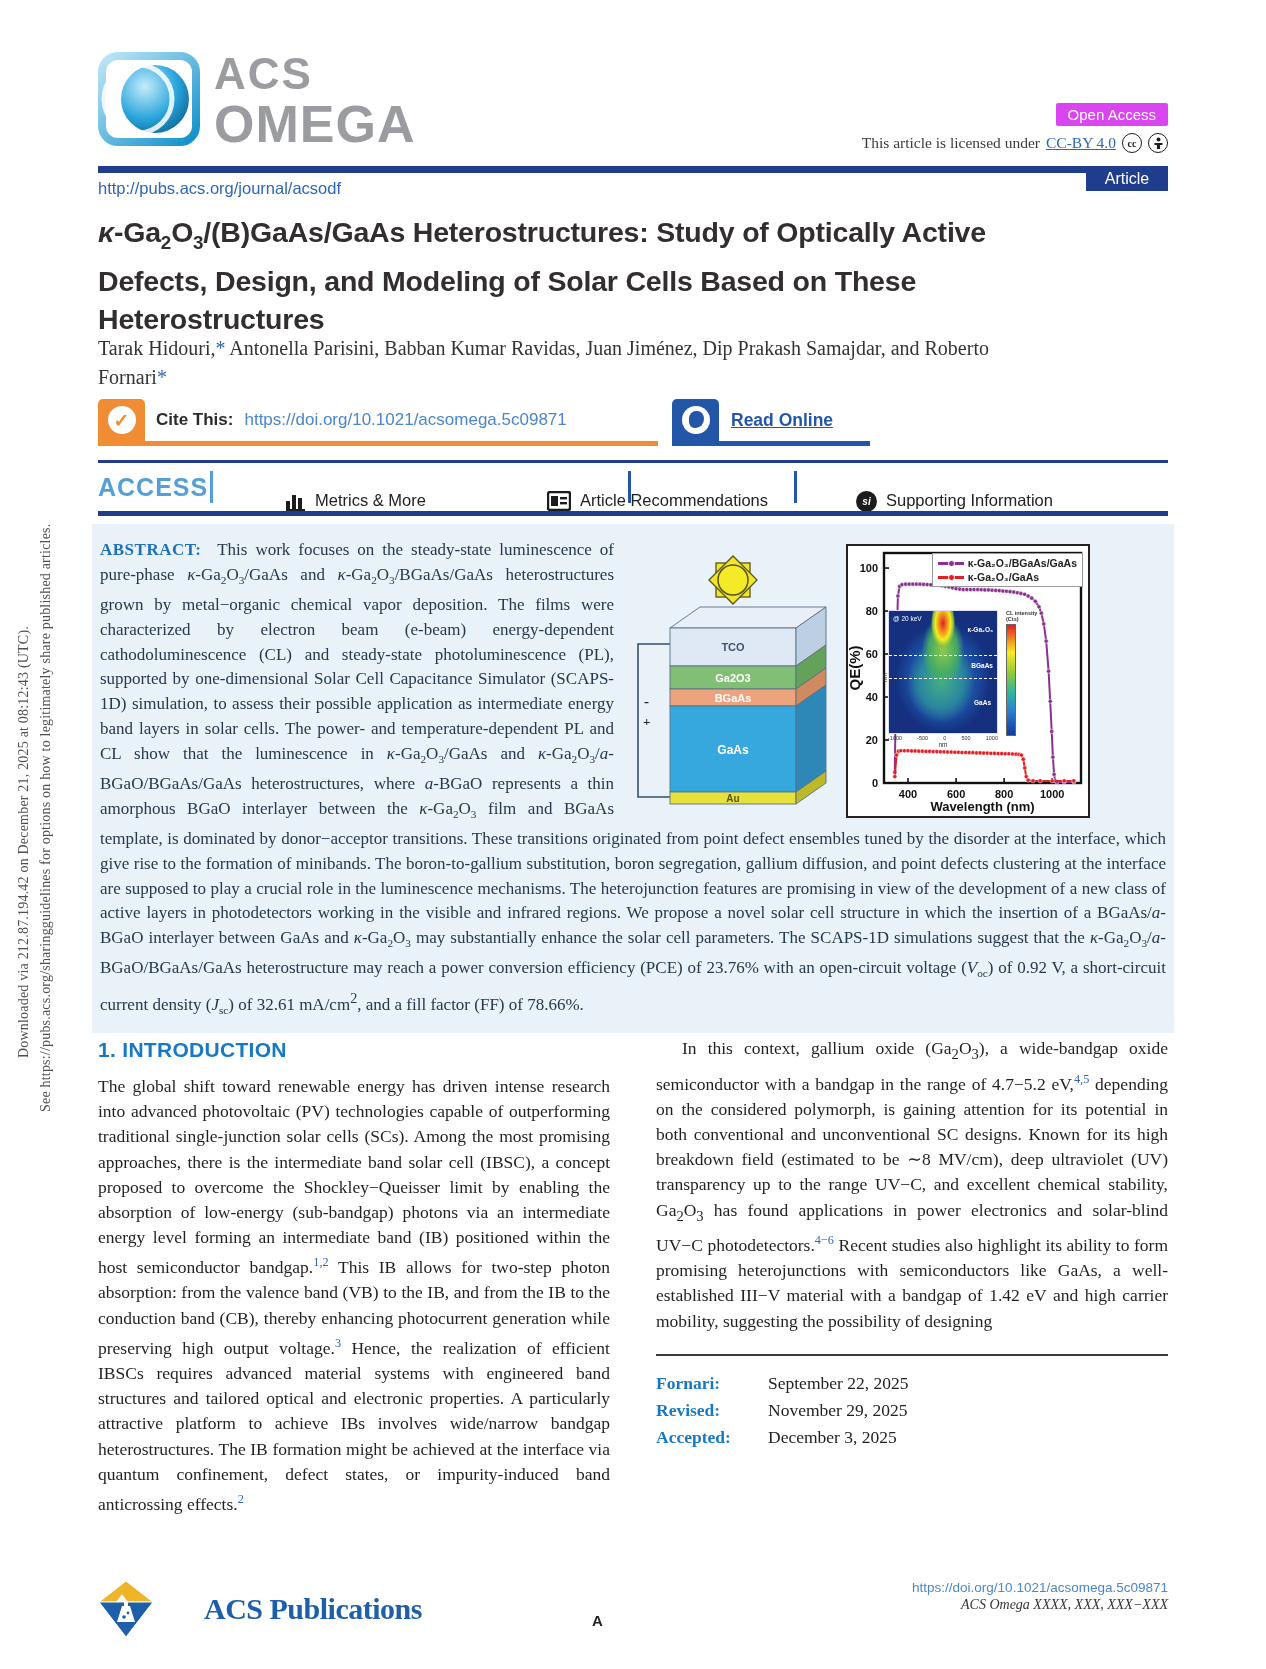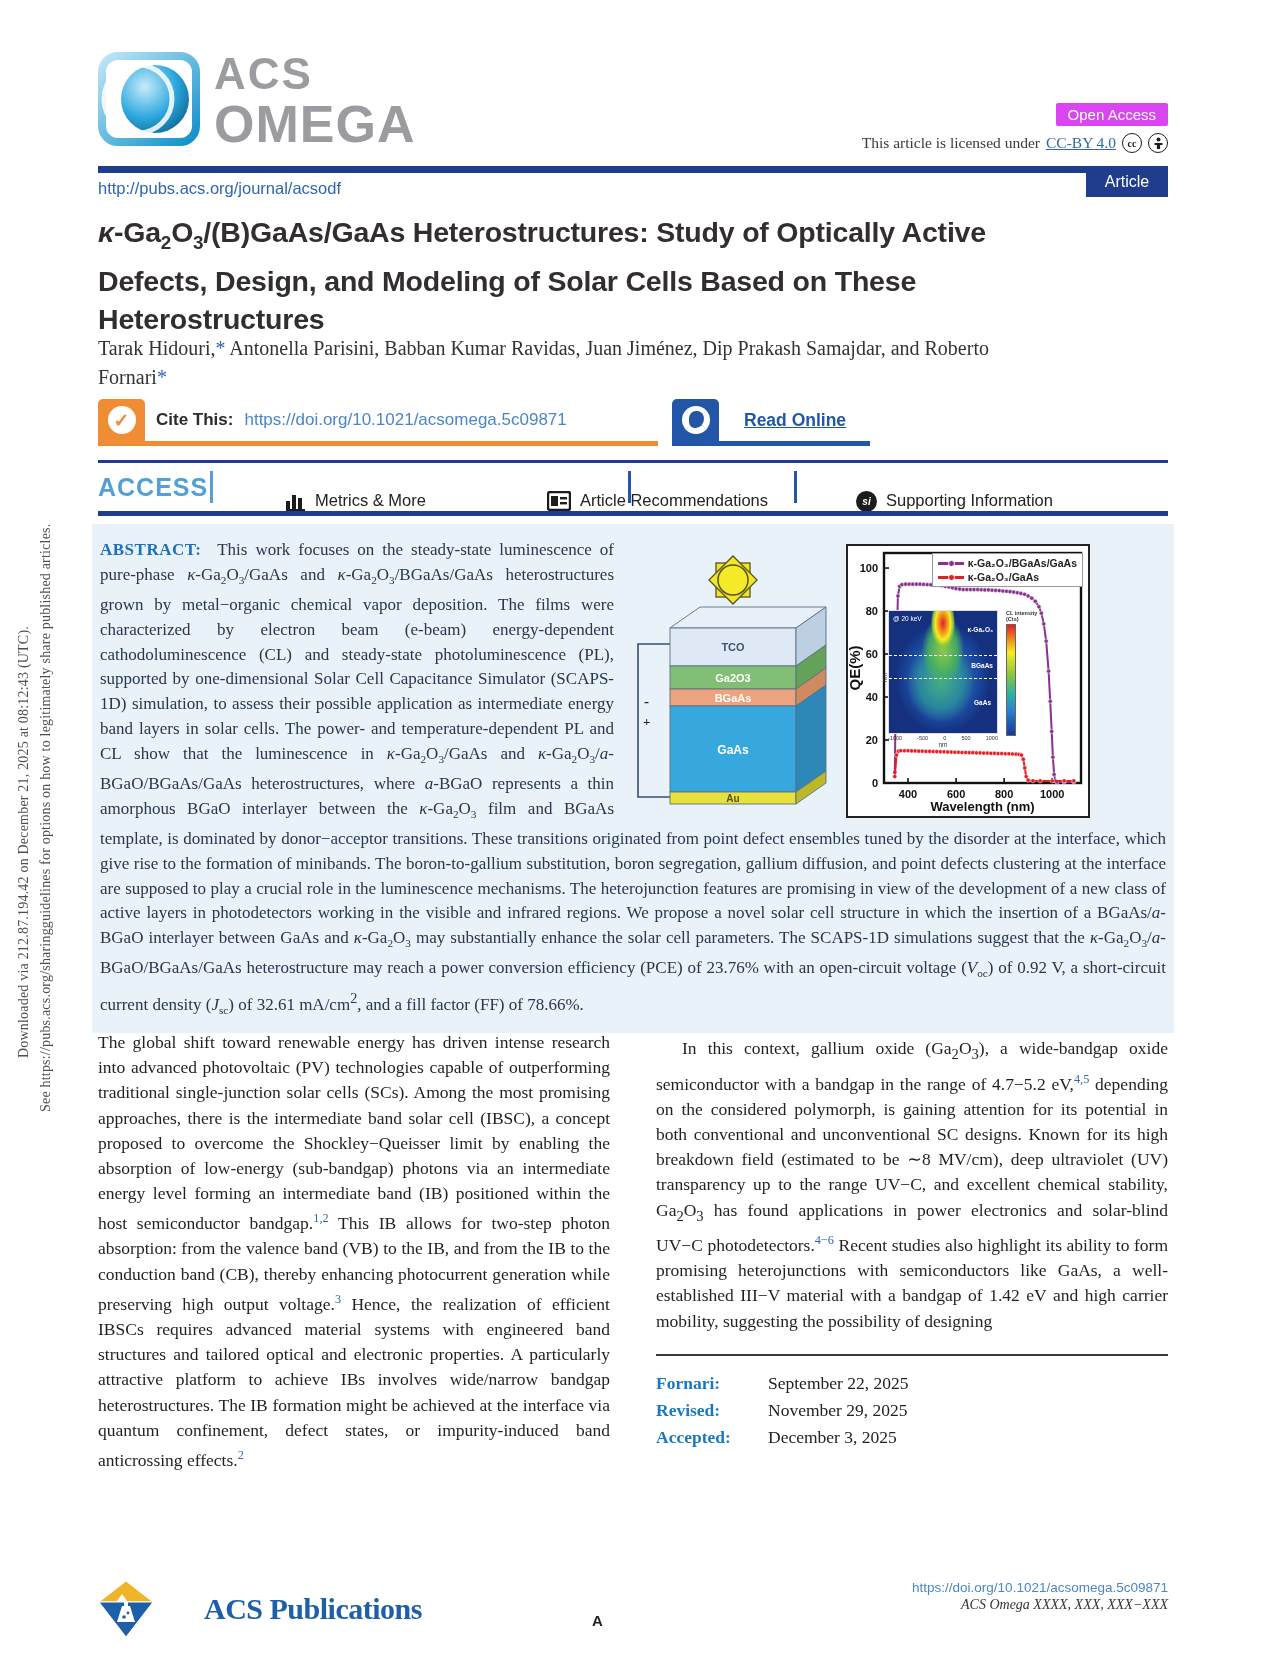--- a/index.html
+++ b/index.html
@@ -21,42 +21,42 @@
                  font-family:"Liberation Sans", sans-serif; font-size:15px; padding:3px 12px; border-radius:2px; }
   .license-row { position:absolute; right:98px; top:133px; display:flex; align-items:center; gap:6px;
                  font-family:Liberation Serif, serif; font-size:15.5px; color:#3b3b3b; }
   .license-link { color:#2e66b0; text-decoration:underline; }
   .cc-icon { width:20px; height:20px; border:1.6px solid #1c1c1c; border-radius:50%;
              display:inline-flex; align-items:center; justify-content:center;
              font-size:10px; font-weight:bold; color:#1c1c1c; }
   .top-rule { position:absolute; left:98px; right:98px; top:166px; height:7px; background:#1f3d8c; }
   .journal-url { position:absolute; left:98px; top:179px; font-family:"Liberation Sans", sans-serif;
                  font-size:16.5px; color:#2e66b0; text-decoration:none; }
-  .article-badge { position:absolute; right:98px; top:166px; width:82px; height:31px; background:#1f3d8c; color:#fff;
+  .article-badge { position:absolute; right:98px; top:166px; width:82px; height:25px; background:#1f3d8c; color:#fff;
                    font-family:"Liberation Sans", sans-serif; font-size:16px; display:flex; align-items:center; justify-content:center; }
 
   
   .paper-title { position:absolute; left:98px; top:213px; width:1000px;
                  font-family:"Liberation Sans", sans-serif; font-weight:bold; font-size:28.5px;
                  line-height:38px; color:#322e2f; letter-spacing:-.2px; }
   .paper-title i { font-style:italic; }
   .authors { position:absolute; left:98px; top:334px; width:900px; font-size:20px; line-height:29px; color:#333; }
   .authors .star { color:#2e66b0; }
 
   
   .cite-strip { position:absolute; left:98px; top:399px; width:560px; height:47px;
                 border-bottom:5px solid #ef8c34; display:flex; align-items:center; gap:11px; }
   .cite-icon-box { width:47px; height:42px; background:#ef8c34; border-radius:5px 5px 0 0;
                    display:flex; align-items:center; justify-content:center; }
   .cite-check { width:28px; height:28px; background:#fff; border-radius:50%; display:flex; align-items:center;
                 justify-content:center; color:#ef8c34; font-weight:bold; font-size:19px; font-family:"Liberation Sans",sans-serif; }
   .cite-label { font-family:"Liberation Sans", sans-serif; font-weight:bold; font-size:17px; color:#2b2b2b; }
   .cite-link { font-family:"Liberation Sans", sans-serif; font-size:17px; color:#4a86c8; text-decoration:none; }
   .read-strip { position:absolute; left:672px; top:399px; width:198px; height:47px;
-                border-bottom:5px solid #2456a8; display:flex; align-items:center; gap:25px;text-decoration:underline; }
+                border-bottom:5px solid #2456a8; display:flex; align-items:center; gap:12px;text-decoration:underline; }
   .read-icon-box { width:47px; height:42px; background:#2456a8; border-radius:5px 5px 0 0;
                    display:flex; align-items:center; justify-content:center; }
   .read-globe { width:28px; height:28px; background:#fff; border-radius:50%; position:relative; }
   .read-globe::after { content:""; position:absolute; left:7px; top:5px; width:15px; height:17px;
                        background:#2456a8; border-radius:50% 50% 60% 40%; }
   .read-label { font-family:"Liberation Sans", sans-serif; font-weight:bold; font-size:17.5px; color:#2456a8; }
 
   .thin-rule  { position:absolute; left:98px; right:98px; top:460px; height:3px; background:#1f3d8c; }
   .thick-rule { position:absolute; left:98px; right:98px; top:511px; height:5px; background:#1f3d8c; }
 
@@ -449,20 +449,21 @@
         </div>
       </div>
     </div>
   </div>
 
   <p class="abstract-text"><span class="abstract-label">ABSTRACT:</span>&nbsp; <span>This work focuses on the steady-state luminescence of pure-phase <i>κ</i>-Ga<sub>2</sub>O<sub>3</sub>/GaAs and <i>κ</i>-Ga<sub>2</sub>O<sub>3</sub>/BGaAs/GaAs heterostructures grown by metal−organic chemical vapor deposition. The films were characterized by electron beam (e-beam) energy-dependent cathodoluminescence (CL) and steady-state photoluminescence (PL), supported by one-dimensional Solar Cell Capacitance Simulator (SCAPS-1D) simulation, to assess their possible application as intermediate energy band layers in solar cells. The power- and temperature-dependent PL and CL show that the luminescence in <i>κ</i>-Ga<sub>2</sub>O<sub>3</sub>/GaAs and <i>κ</i>-Ga<sub>2</sub>O<sub>3</sub>/<i>a</i>-BGaO/BGaAs/GaAs heterostructures, where <i>a</i>-BGaO represents a thin amorphous BGaO interlayer between the <i>κ</i>-Ga<sub>2</sub>O<sub>3</sub> film and BGaAs template, is dominated by donor−acceptor transitions. These transitions originated from point defect ensembles tuned by the disorder at the interface, which give rise to the formation of minibands. The boron-to-gallium substitution, boron segregation, gallium diffusion, and point defects clustering at the interface are supposed to play a crucial role in the luminescence mechanisms. The heterojunction features are promising in view of the development of a new class of active layers in photodetectors working in the visible and infrared regions. We propose a novel solar cell structure in which the insertion of a BGaAs/<i>a</i>-BGaO interlayer between GaAs and <i>κ</i>-Ga<sub>2</sub>O<sub>3</sub> may substantially enhance the solar cell parameters. The SCAPS-1D simulations suggest that the <i>κ</i>-Ga<sub>2</sub>O<sub>3</sub>/<i>a</i>-BGaO/BGaAs/GaAs heterostructure may reach a power conversion efficiency (PCE) of 23.76% with an open-circuit voltage (<i>V</i><sub>oc</sub>) of 0.92 V, a short-circuit current density (<i>J</i><sub>sc</sub>) of 32.61 mA/cm<sup>2</sup>, and a fill factor (FF) of 78.66%.</span></p>
 </div>
 
 <div class="intro-cols">
   <div class="col">
+    <h2 class="intro-heading">1. INTRODUCTION</h2>
     <p class="body-par">The global shift toward renewable energy has driven intense research into advanced photovoltaic (PV) technologies capable of outperforming traditional single-junction solar cells (SCs). Among the most promising approaches, there is the intermediate band solar cell (IBSC), a concept proposed to overcome the Shockley−Queisser limit by enabling the absorption of low-energy (sub-bandgap) photons via an intermediate energy level forming an intermediate band (IB) positioned within the host semiconductor bandgap.<sup class="ref">1,2</sup> This IB allows for two-step photon absorption: from the valence band (VB) to the IB, and from the IB to the conduction band (CB), thereby enhancing photocurrent generation while preserving high output voltage.<sup class="ref">3</sup> Hence, the realization of efficient IBSCs requires advanced material systems with engineered band structures and tailored optical and electronic properties. A particularly attractive platform to achieve IBs involves wide/narrow bandgap heterostructures. The IB formation might be achieved at the interface via quantum confinement, defect states, or impurity-induced band anticrossing effects.<sup class="ref">2</sup></p>
   </div>
   <div class="col">
     <p class="body-par indent">In this context, gallium oxide (Ga<sub>2</sub>O<sub>3</sub>), a wide-bandgap oxide semiconductor with a bandgap in the range of 4.7−5.2 eV,<sup class="ref">4,5</sup> depending on the considered polymorph, is gaining attention for its potential in both conventional and unconventional SC designs. Known for its high breakdown field (estimated to be ∼8 MV/cm), deep ultraviolet (UV) transparency up to the range UV−C, and excellent chemical stability, Ga<sub>2</sub>O<sub>3</sub> has found applications in power electronics and solar-blind UV−C photodetectors.<sup class="ref">4−6</sup> Recent studies also highlight its ability to form promising heterojunctions with semiconductors like GaAs, a well-established III−V material with a bandgap of 1.42 eV and high carrier mobility, suggesting the possibility of designing</p>
     <hr class="dates-rule">
     <div class="date-row">
       <span class="date-label">Fornari:</span>
       <span class="date-value">September 22, 2025</span>
     </div>
     <div class="date-row">

